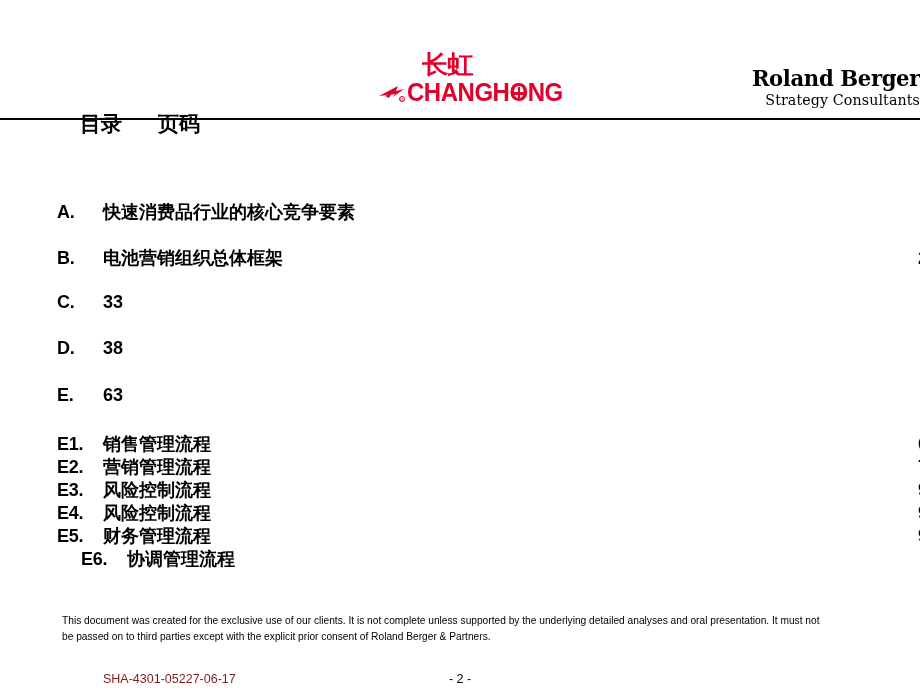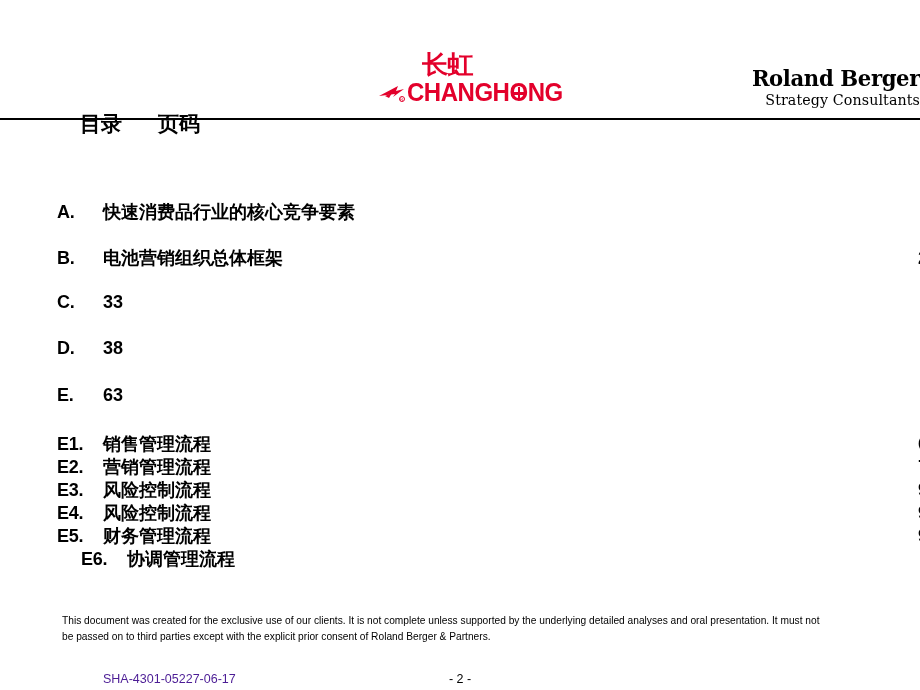--- a/index.html
+++ b/index.html
@@ -205,21 +205,21 @@
   }
 
   
   .footer-id {
     position: absolute;
     left: 103px;
     top: 672px;
     font-family: "Liberation Sans", sans-serif;
     font-size: 12.5px;
     letter-spacing: 0px;
-    color: #4c1d95;
+    color: #7f1d1d;
     text-align: right;
   }
   .footer-pagenum {
     position: absolute;
     left: 0;
     top: 672px;
     width: 920px;
     text-align: center;
     font-family: "Liberation Sans", sans-serif;
     font-size: 12.5px;

